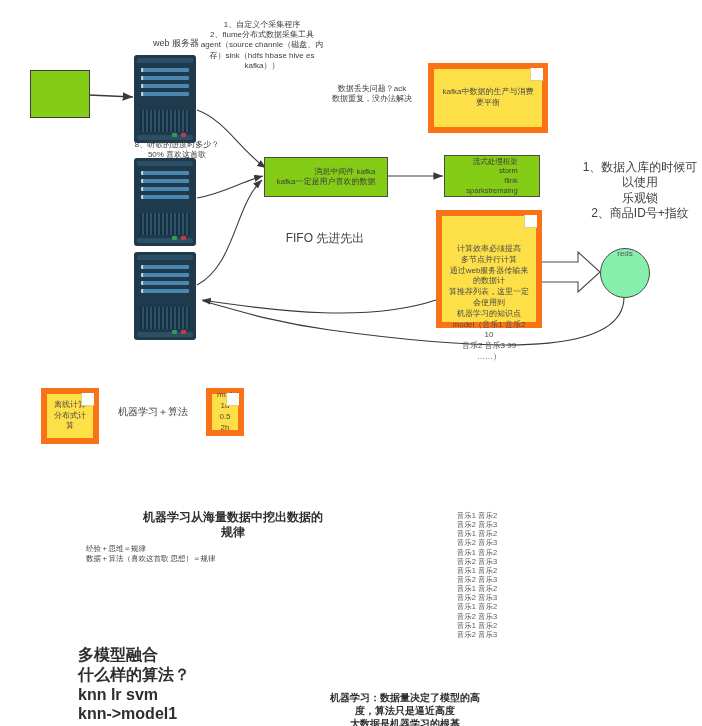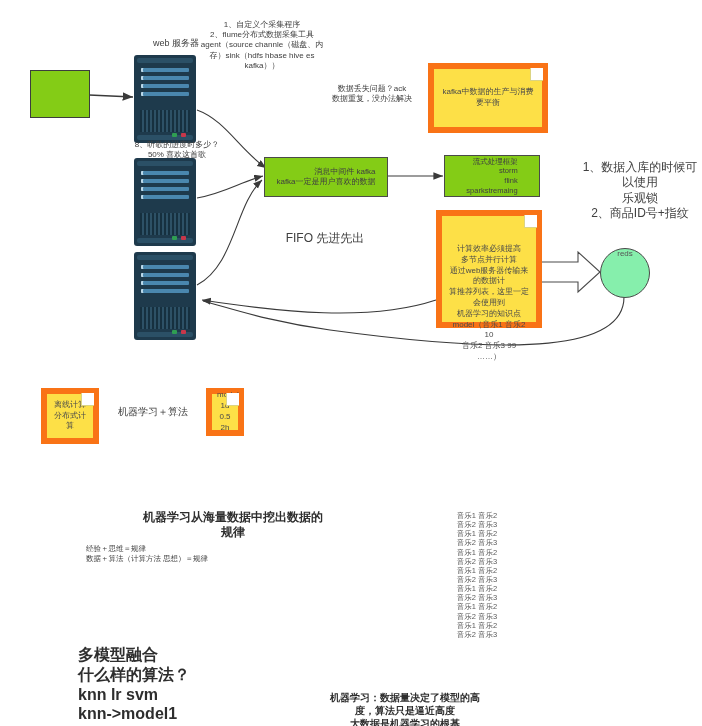--- a/index.html
+++ b/index.html
@@ -200,21 +200,21 @@
     <div class="fold"></div>
     <div class="note-inner">model
 1d
 0.5
 2h</div>
   </div>
 
   <div class="txt c bold" style="left:138px;top:510px;width:190px;font-size:12px;">机器学习从海量数据中挖出数据的规律</div>
 
   <div class="txt l" style="left:86px;top:544px;width:210px;font-size:7.5px;">经验＋思维＝规律
-数据＋算法（计算方法 思想）＝规律</div>
+数据＋算法（喜欢这首歌 思想）＝规律</div>
 
   <div class="music-list" style="left:432px;top:511px;width:90px;font-size:7.5px;text-align:center;"><div>音乐1  音乐2</div><div>音乐2   音乐3</div><div>音乐1  音乐2</div><div>音乐2   音乐3</div><div>音乐1  音乐2</div><div>音乐2   音乐3</div><div>音乐1  音乐2</div><div>音乐2   音乐3</div><div>音乐1  音乐2</div><div>音乐2   音乐3</div><div>音乐1  音乐2</div><div>音乐2   音乐3</div><div>音乐1  音乐2</div><div>音乐2   音乐3</div></div>
 
   <div class="txt l bold" style="left:78px;top:645px;width:200px;font-size:16px;line-height:1.24;">多模型融合
 什么样的算法？
      knn   lr svm
 knn-&gt;model1
 lr-&gt;model2
 svm-&gt;model3</div>
 

